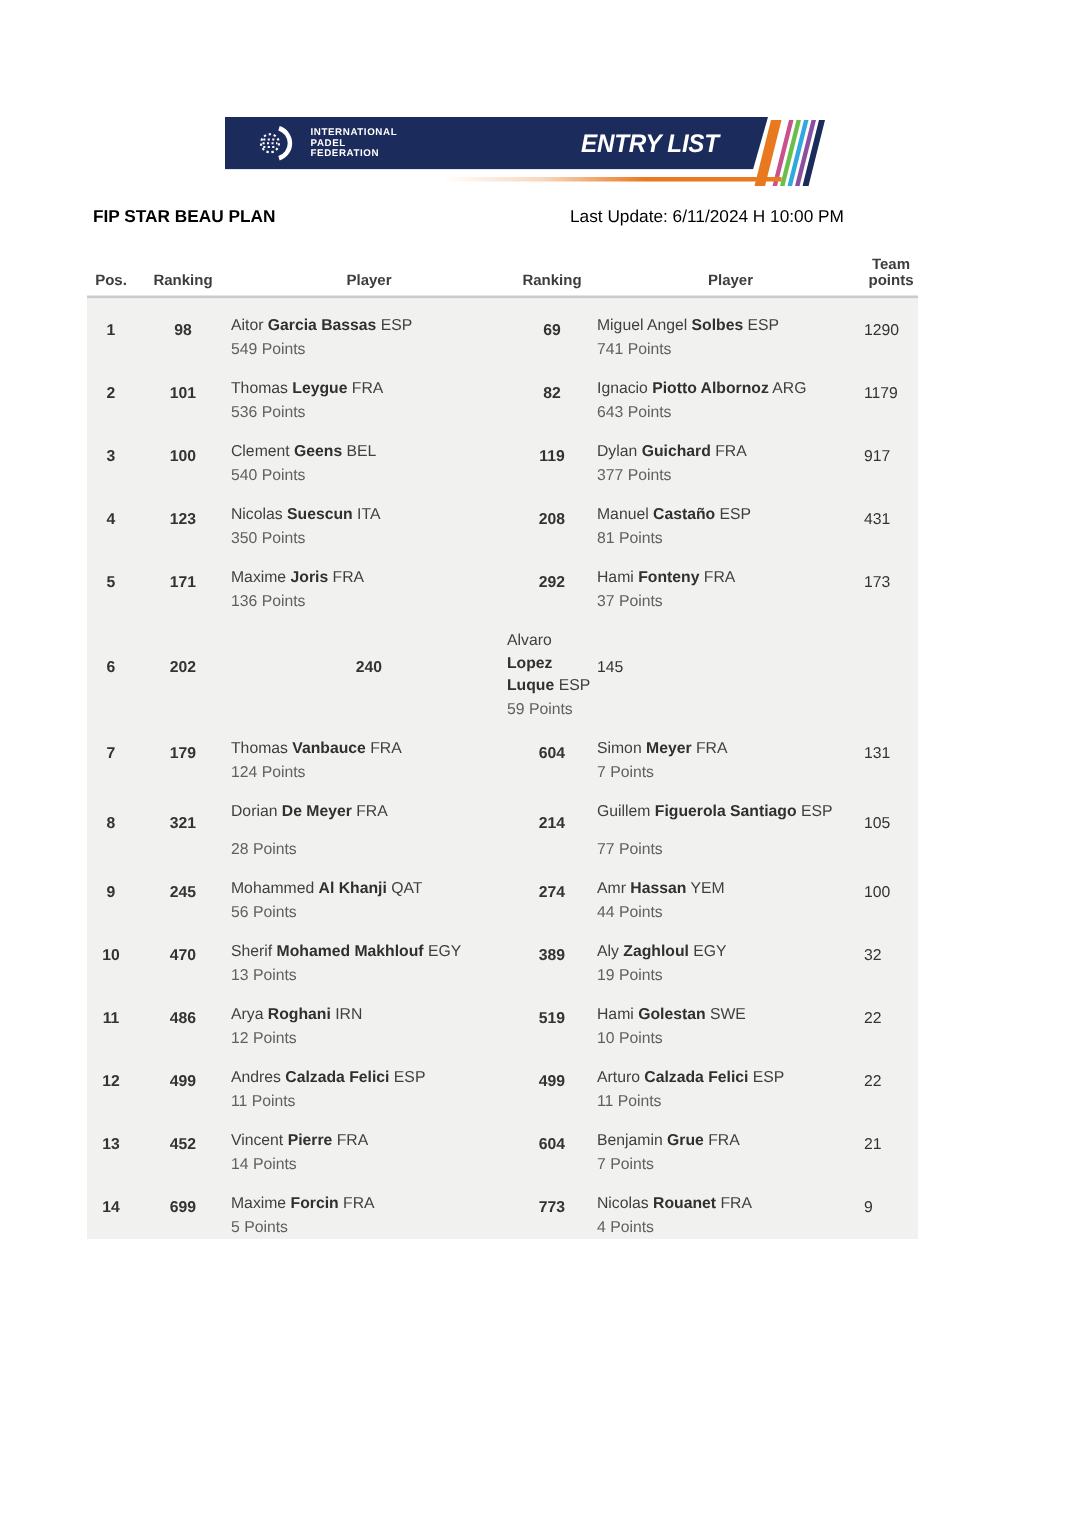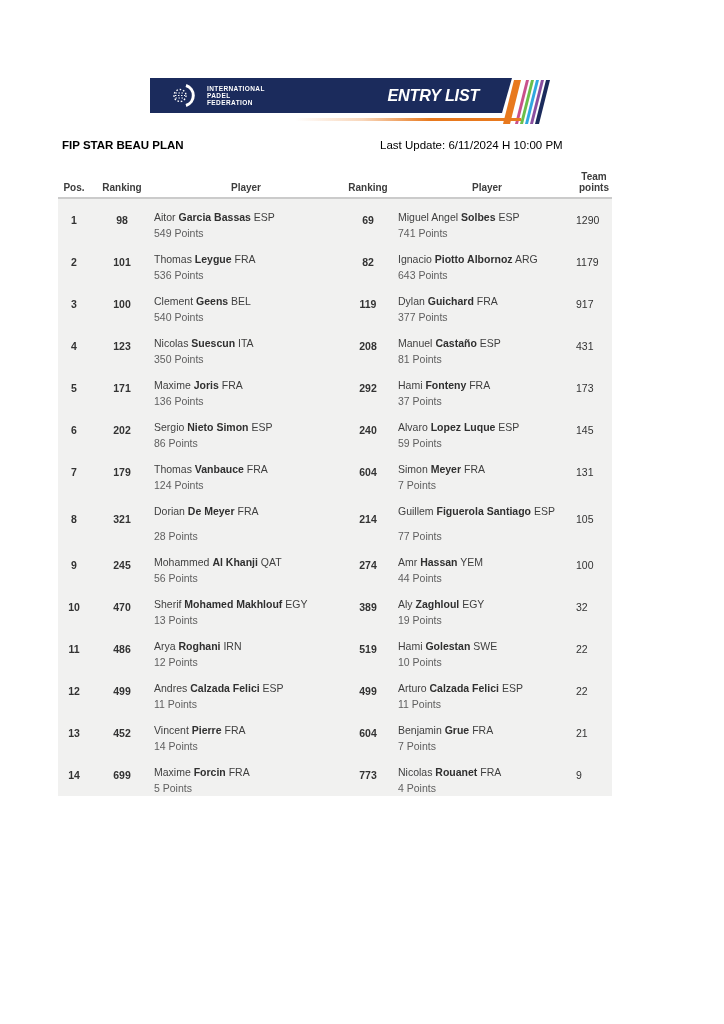--- a/index.html
+++ b/index.html
@@ -227,28 +227,20 @@
         <span>FRA</span>
       </div>
       <div class="pts">37 Points</div>
     </div>
     <div class="cell team-val">173</div>
   </div>
 
   <div class="grid-row row">
     <div class="cell num">6</div>
     <div class="cell num">202</div>
-    <div class="cell lines">
-      <div class="name">
-        <span>Sergio</span>
-        <b>Nieto Simon</b>
-        <span>ESP</span>
-      </div>
-      <div class="pts">86 Points</div>
-    </div>
     <div class="cell num">240</div>
     <div class="cell lines">
       <div class="name">
         <span>Alvaro</span>
         <b>Lopez Luque</b>
         <span>ESP</span>
       </div>
       <div class="pts">59 Points</div>
     </div>
     <div class="cell team-val">145</div>

